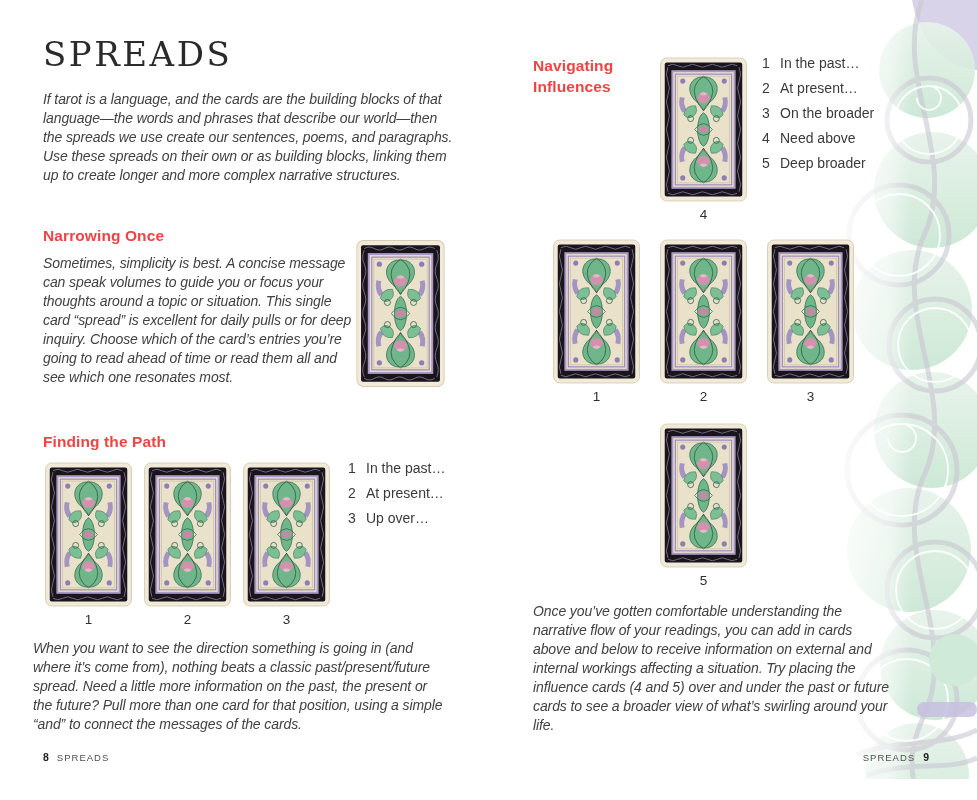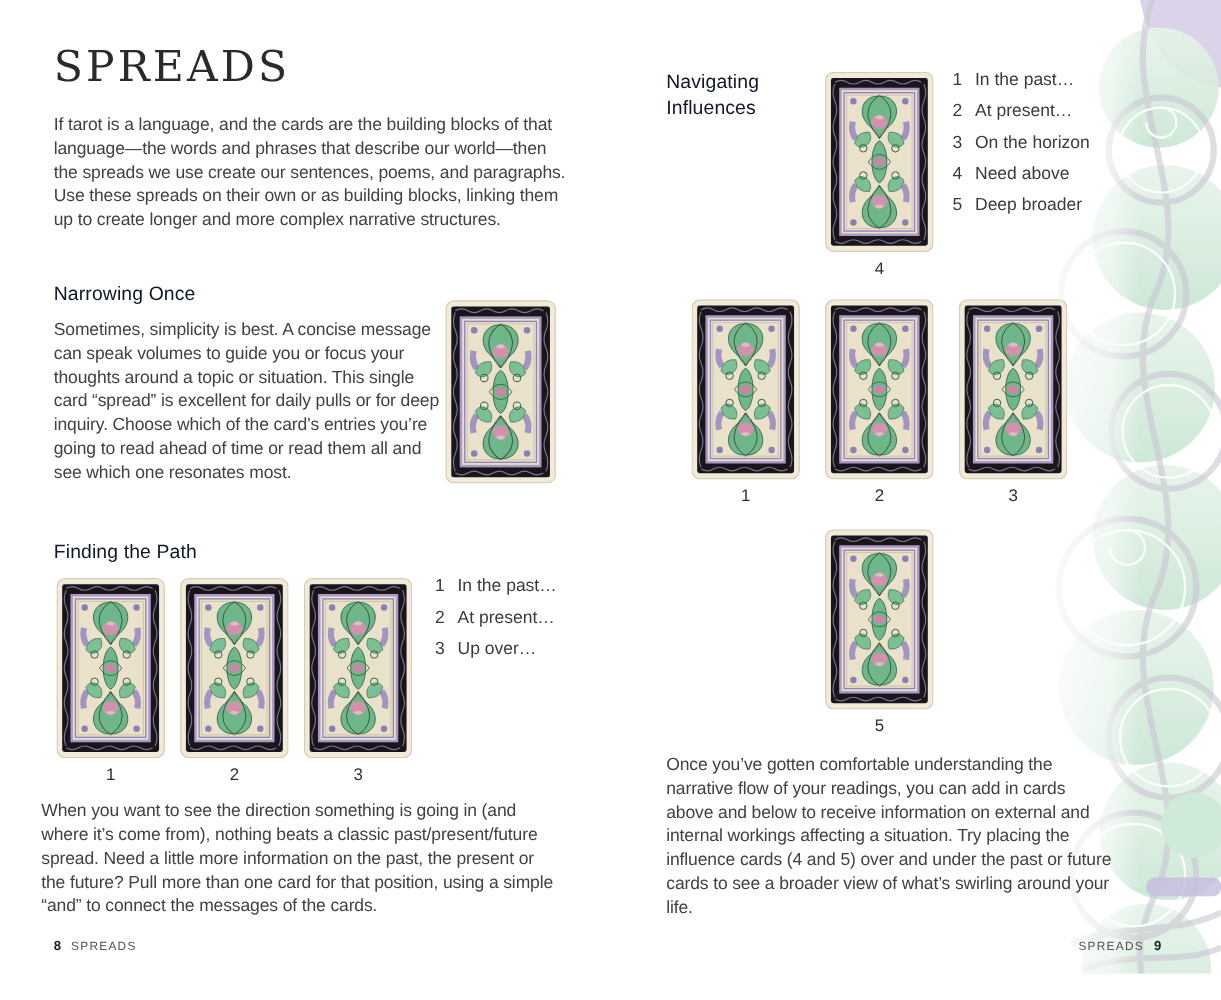--- a/index.html
+++ b/index.html
@@ -1,22 +1,22 @@
 <!DOCTYPE html>
 <html><head>
 <meta charset="utf-8">
 <style>
   html,body{margin:0;padding:0;background:#ffffff;}
   #page{position:relative;width:977px;height:779px;background:#ffffff;overflow:hidden;
         font-family:"Liberation Sans",sans-serif;color:#414141;}
   .abs{position:absolute;}
   .serif-title{font-family:"DejaVu Serif","Liberation Serif",serif;font-size:34px;font-weight:400;
         letter-spacing:2.5px;color:#2a2a2a;}
-  .h2{font-size:15.5px;font-weight:normal;color:#0f172a;letter-spacing:0.1px;}
-  .body-text{font-size:14px;line-height:19px;color:#414141;letter-spacing:-0.1px;}
+  .h2{font-size:15.5px;font-weight:bold;color:#ef4444;letter-spacing:0.1px;}
+  .body-text{font-size:14px;line-height:19px;color:#414141;letter-spacing:-0.1px;font-style:italic;}
   .num-list{display:flex;flex-direction:column;}
   .num-item{display:flex;font-size:14px;color:#3a3a3a;height:25px;align-items:flex-start;}
   .num-item .n{width:18px;flex:none;}
   .card{display:block;}
   .card-col{display:flex;flex-direction:column;align-items:center;}
   .card-label{margin-top:5px;font-size:13.5px;color:#2f2f2f;}
   .footer{display:flex;align-items:baseline;font-size:9.5px;letter-spacing:1px;color:#4f4f4f;}
   .footer .pg{font-weight:bold;font-size:10.5px;color:#222;letter-spacing:0;}
   .footer.left-f .pg{margin-right:8px;}
   .footer.right-f{justify-content:flex-end;}
@@ -185,21 +185,21 @@
     <div class="num-item">
       <span class="n">1</span>
       <span>In the past…</span>
     </div>
     <div class="num-item">
       <span class="n">2</span>
       <span>At present…</span>
     </div>
     <div class="num-item">
       <span class="n">3</span>
-      <span>On the horizon</span>
+      <span>On the broader</span>
     </div>
     <div class="num-item">
       <span class="n">4</span>
       <span>Need above</span>
     </div>
     <div class="num-item">
       <span class="n">5</span>
       <span>Deep broader</span>
     </div>
   </div>

